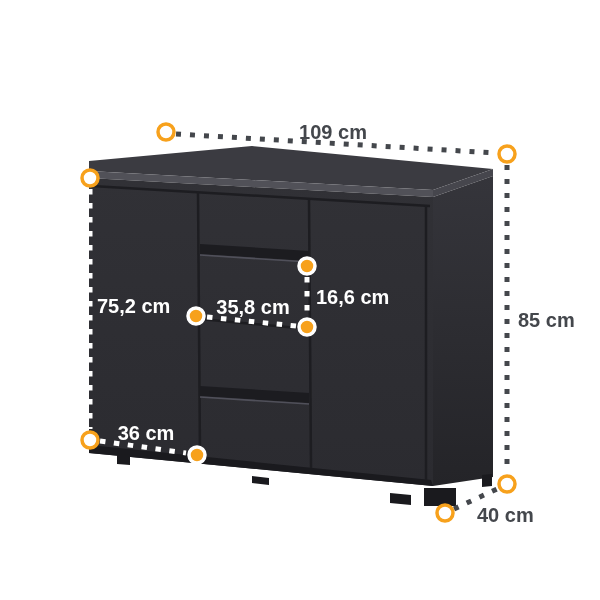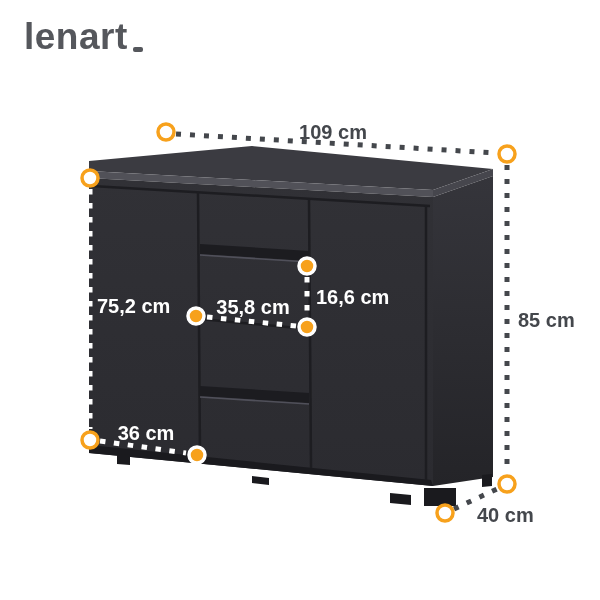--- a/index.html
+++ b/index.html
@@ -18,24 +18,20 @@
   .pt-light{fill:#ffffff;stroke:#f7a11c;stroke-width:3.5;}
   .pt-orange{fill:#f7a11c;stroke:#ffffff;stroke-width:3.5;}
   .gapline{stroke:#1d1d21;stroke-width:2.5;fill:none;}
   .grooveHi{stroke:#50505a;stroke-width:1.6;fill:none;}
 </style>
 </head>
 <body>
 
 <div class="stage">
 
-  <div class="logo">
-    <span class="logo-text">lenart</span>
-    <span class="logo-dot"></span>
-  </div>
 
   <svg width="600" height="600" viewBox="0 0 600 600">
     <defs>
       <linearGradient id="sideGrad" x1="0" y1="0" x2="0" y2="1">
         <stop offset="0" stop-color="#35353b"></stop>
         <stop offset="1" stop-color="#242428"></stop>
       </linearGradient>
       <linearGradient id="frontGrad" x1="0" y1="0" x2="0" y2="1">
         <stop offset="0" stop-color="#313136"></stop>
         <stop offset="1" stop-color="#2b2b30"></stop>

